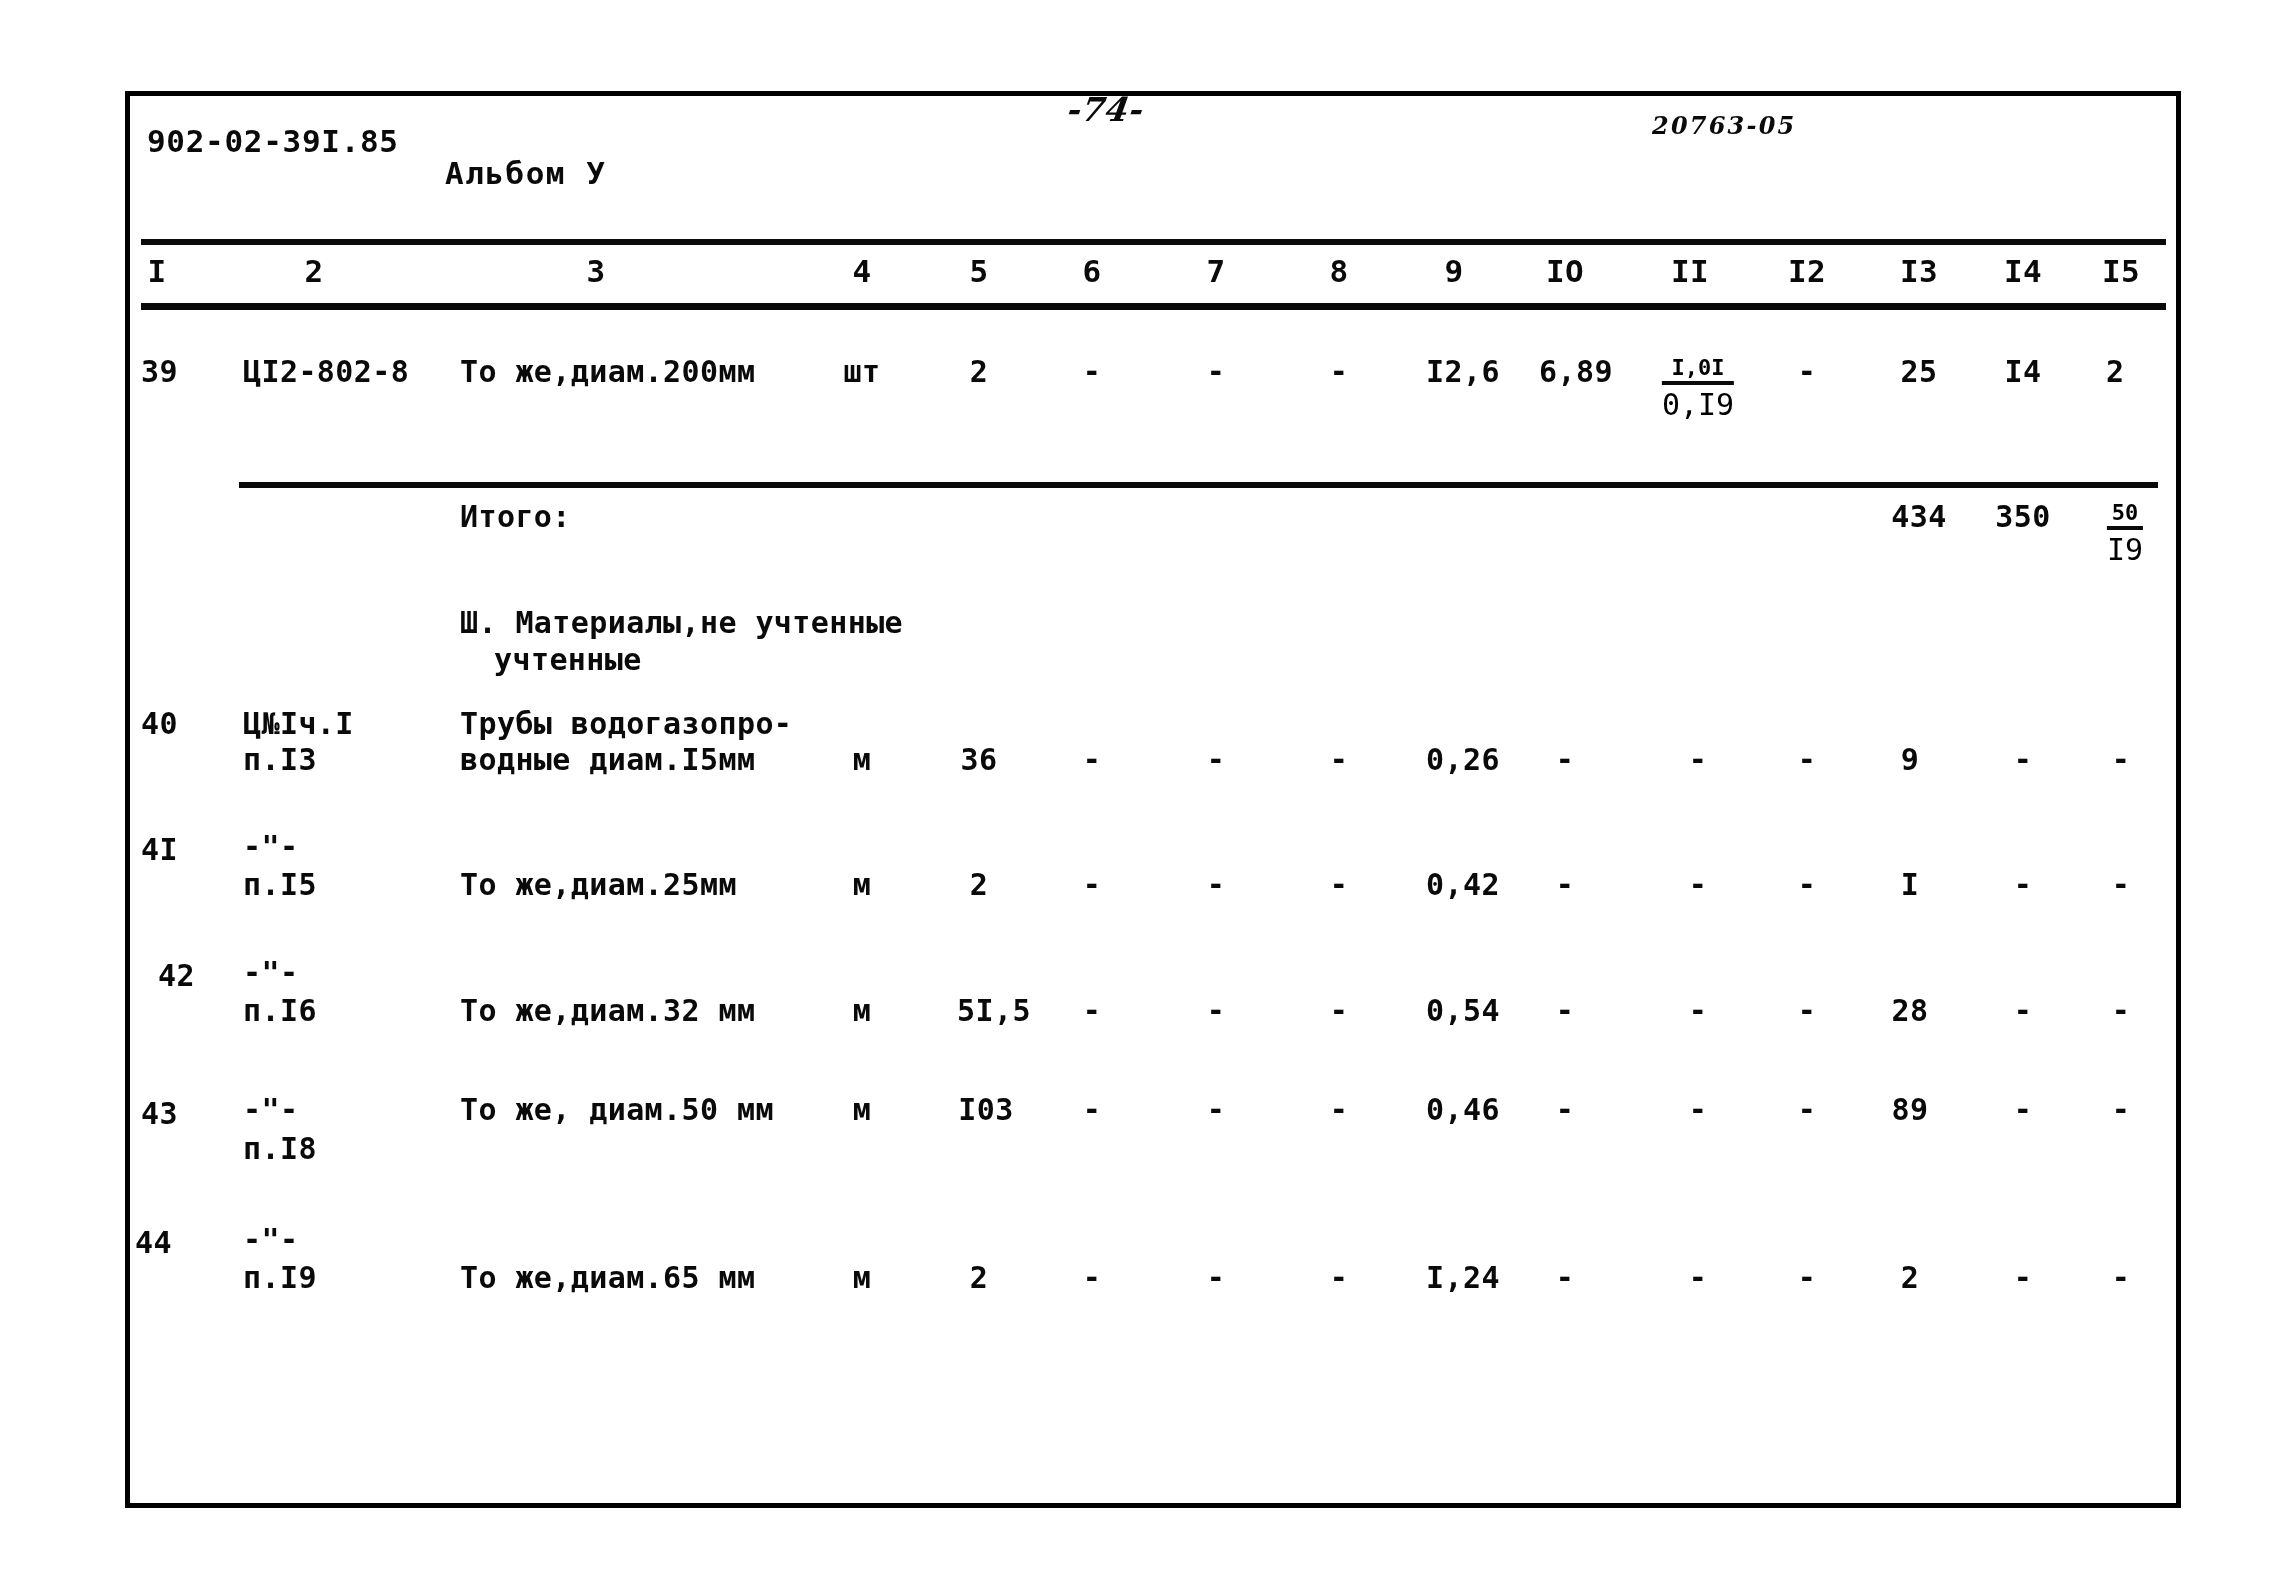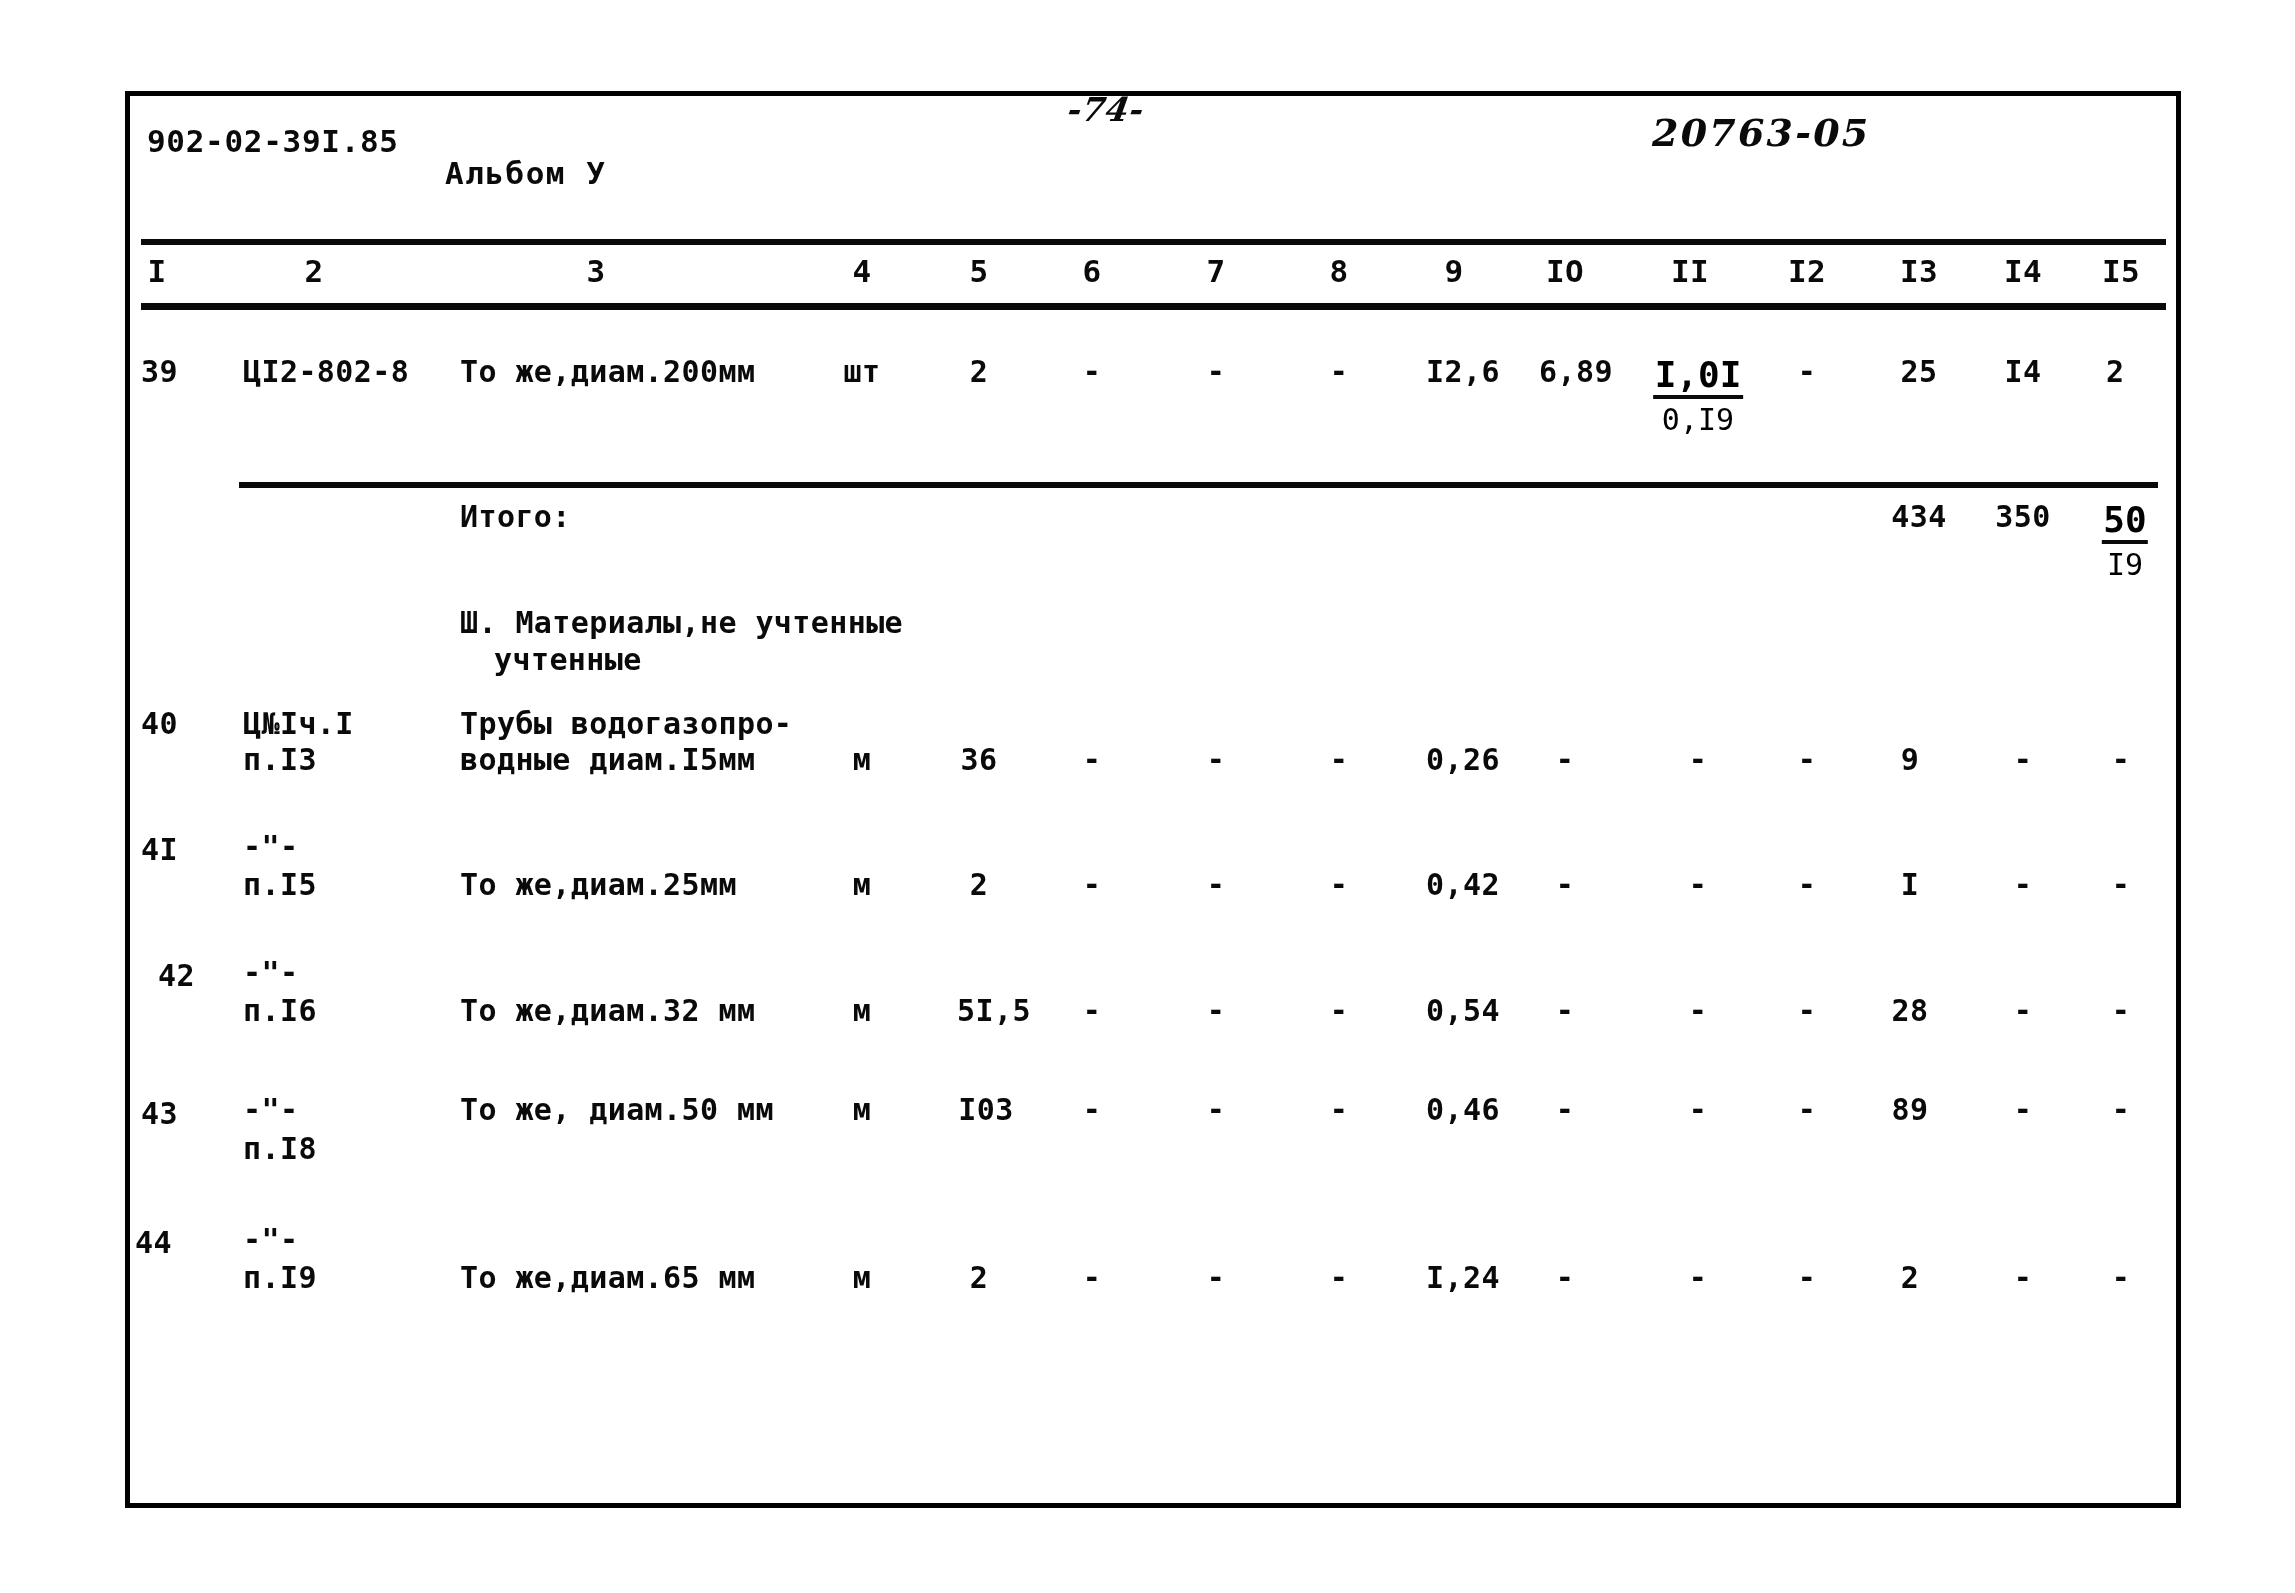--- a/index.html
+++ b/index.html
@@ -50,21 +50,21 @@
     font-size: 33px;
     font-family: "DejaVu Serif", "Liberation Serif", serif;
     font-weight: 700;
     font-style: italic;
     transform: skewX(-9deg);
     letter-spacing: 0.7px;
   }
   
   #stamp-code {
     left: 1652px; top: 113px;
-    font-size: 38px;
+    font-size: 24px;
     font-family: "DejaVu Serif", "Liberation Serif", serif;
     font-weight: 600;
     font-style: italic;
     letter-spacing: 2.2px;
   }
 
   
   .rule {
     position: absolute;
     background: #0a0a0a;
@@ -73,21 +73,21 @@
   #rule-hdr      { left: 141px;  top: 303px;  width: 2025px; height: 6.7px; }
   #rule-itogo    { left: 239px;  top: 482px;  width: 1919px; height: 6px; }
 
   
   .hdr-num { top: 255px; font-size: 31px; }
 
   
   .frac { position: absolute; text-align: center; transform: translateX(-50%); }
   .frac .num {
     display: block;
-    font-size: 36px;
+    font-size: 22px;
     font-weight: 700;
     border-bottom: 4.5px solid #0a0a0a;
     padding: 0 1.5px 1.5px 1.5px;
     line-height: 1.05;
   }
   .frac .den {
     display: block;
     font-size: 30px;
     font-weight: 400;
     padding-top: 4.5px;

